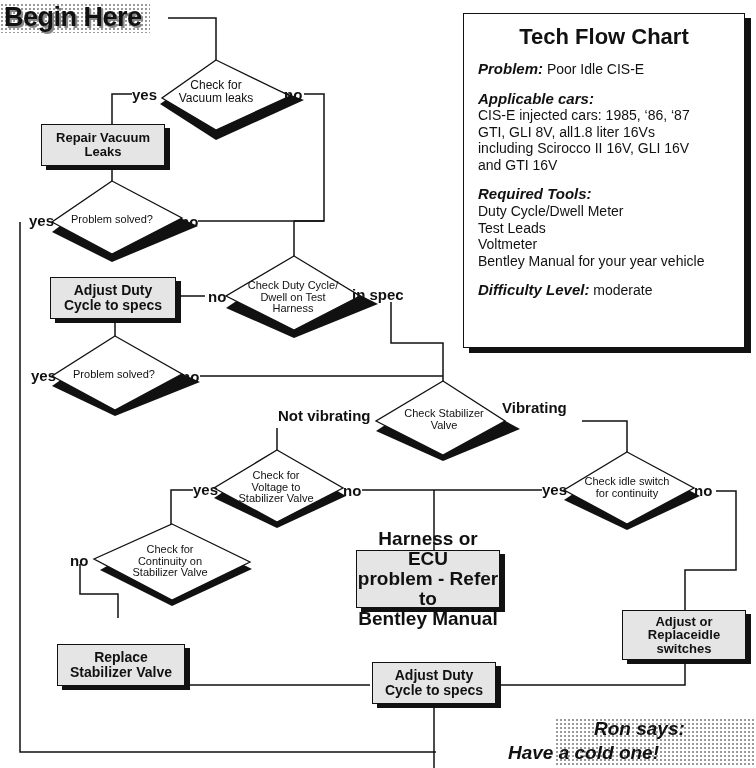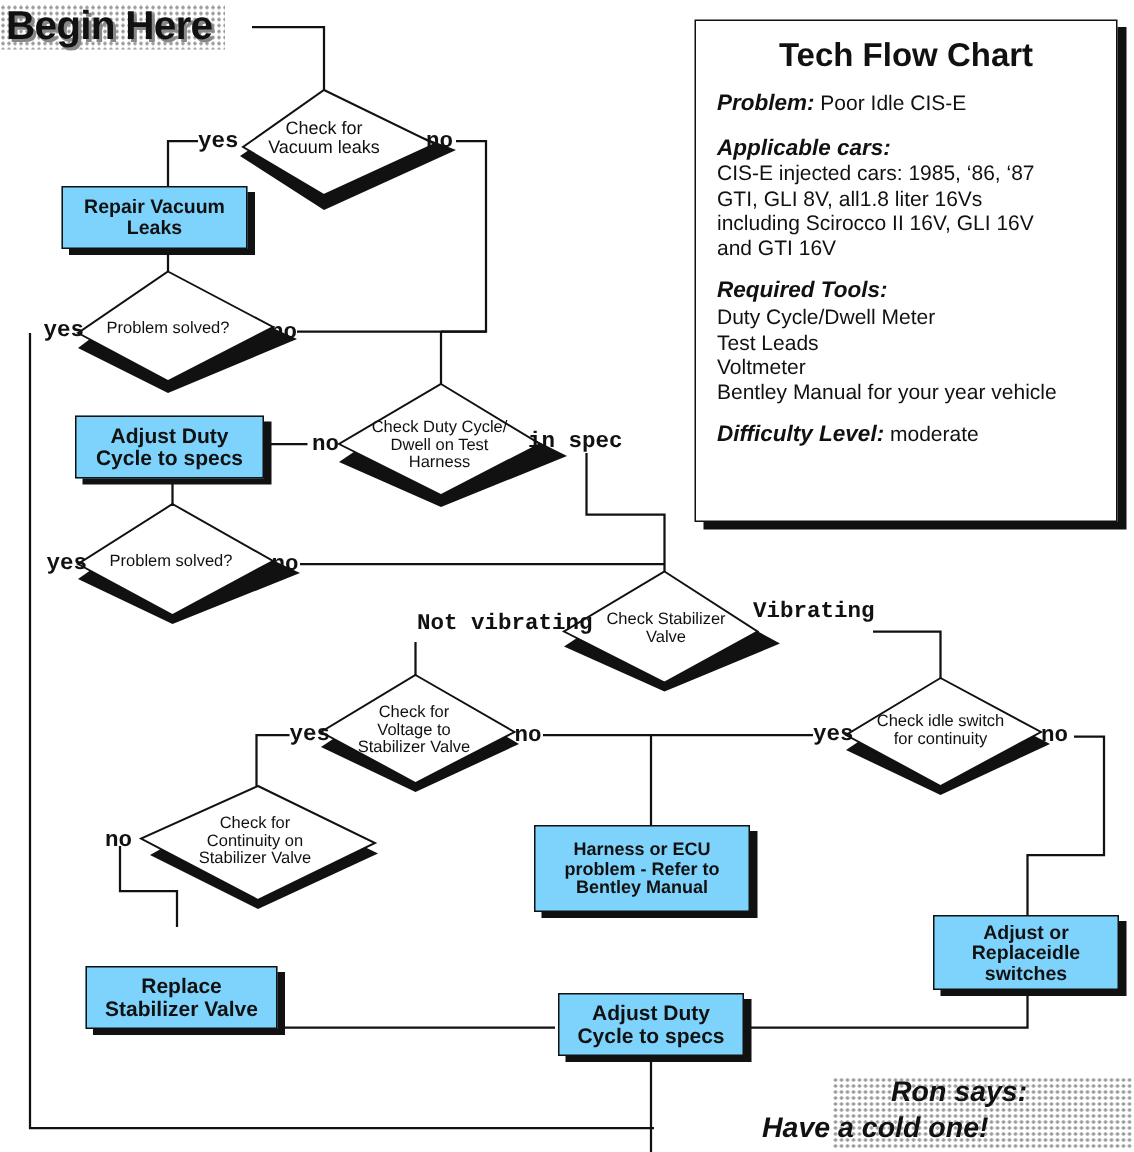--- a/index.html
+++ b/index.html
@@ -1,22 +1,22 @@
 <!DOCTYPE html>
 <html><head>
 <meta charset="utf-8">
 <style>
   html, body { margin: 0; padding: 0; background: #ffffff; }
   body { width: 756px; height: 768px; position: relative; overflow: hidden;
          font-family: "Liberation Sans", sans-serif; color: #111; }
   #canvas { position: absolute; left: 0; top: 0; }
   .abs { position: absolute; }
-  .lbl { font-family: Liberation Mono, monospace; font-weight: 900; font-size: 15px; color: #111; white-space: nowrap; line-height: 1; }
+  .lbl { font-family: Liberation Sans, sans-serif; font-weight: 900; font-size: 15px; color: #111; white-space: nowrap; line-height: 1; }
   .dtext { font-family: "Liberation Sans", sans-serif; font-size: 11px; text-align: center; line-height: 1.05; color: #111; }
-  .box { position: absolute; background: #7dd3fc; border: 1.5px solid #111;
+  .box { position: absolute; background: #e5e5e5; border: 1.5px solid #111;
          box-shadow: 5px 4px 0 #111; display: flex; align-items: center; justify-content: center;
          text-align: center; font-weight: 900; font-size: 13px; line-height: 1.05; }
   .title-big { font-family: "Liberation Sans", sans-serif; font-weight: 900; font-size: 27px; letter-spacing: -0.5px;
                color: #111; text-shadow: 2px 2px 0 #888; }
   .halftone { background-image: radial-gradient(#9a9a9a 1px, transparent 1.2px); background-size: 4px 4px; }
   #info { position: absolute; left: 463px; top: 13px; width: 282px; height: 335px; border: 1.5px solid #111;
           box-shadow: 6px 5px 0 #111; background: #fff; padding: 0 0 0 14px; box-sizing: border-box; }
   #info h2 { margin: 10px 0 10px 0; text-align: center; font-weight: 900; font-size: 22px; padding-right: 14px; }
   #info .sec { margin-bottom: 12px; font-size: 14px; line-height: 1.18; }
   #info .hd { font-weight: 900; font-style: italic; font-size: 15px; }
@@ -175,21 +175,21 @@
       <div>Repair Vacuum</div>
       <div>Leaks</div>
     </div>
 </div>
 <div class="box" style="left:50px;top:277px;width:124px;height:40px;font-size:14px;">
   <div>
       <div>Adjust Duty</div>
       <div>Cycle to specs</div>
     </div>
 </div>
-<div class="box" style="left:356px;top:550px;width:142px;height:56px;font-size:12px;">
+<div class="box" style="left:356px;top:550px;width:142px;height:56px;font-size:19px;justify-content:flex-end;">
   <div>
       <div>Harness or ECU</div>
       <div>problem - Refer to</div>
       <div>Bentley Manual</div>
     </div>
 </div>
 <div class="box" style="left:57px;top:618px;width:126px;height:40px;font-size:14px;margin-top:26px;">
   <div>
       <div>Replace</div>
       <div>Stabilizer Valve</div>

